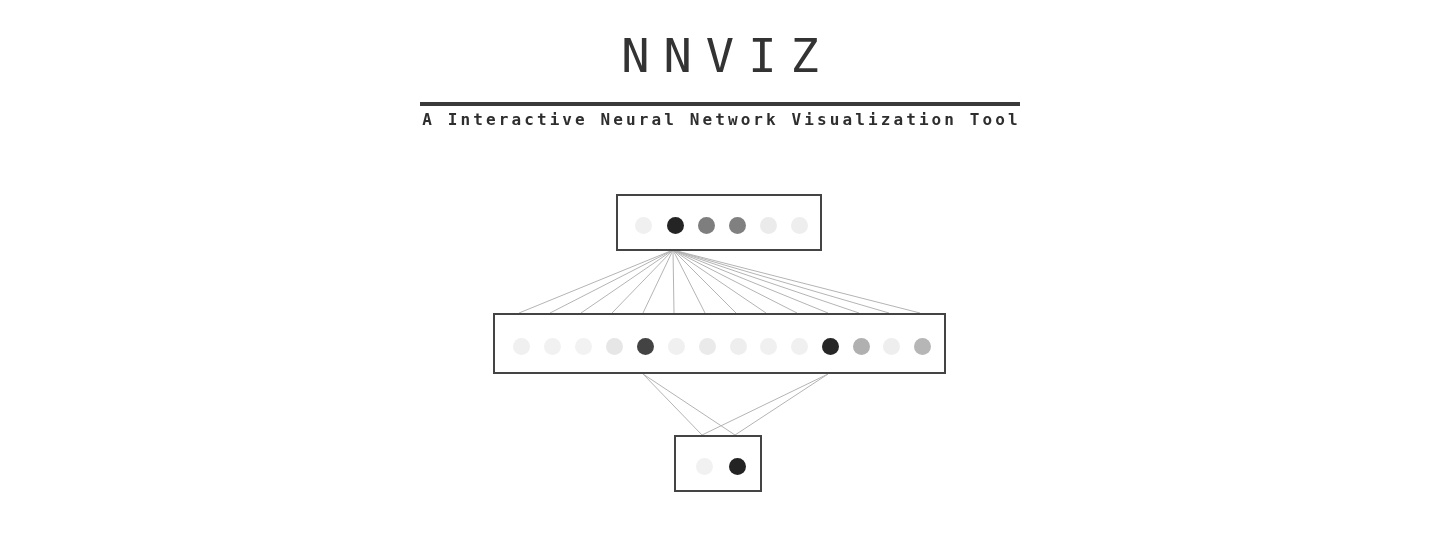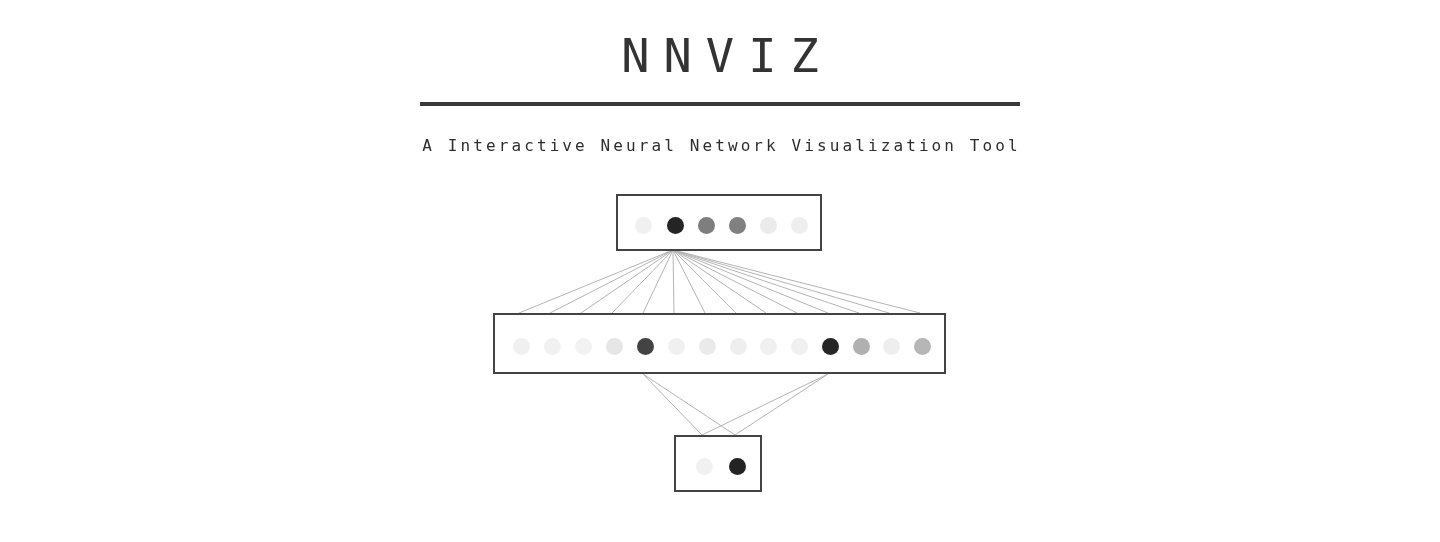--- a/index.html
+++ b/index.html
@@ -40,24 +40,24 @@
     line-height: 60px;
   }
   .title-rule {
     width: 600px;
     height: 4px;
     background: #3a3a3a;
     margin: 16px auto 0 auto;
   }
   .app-subtitle {
     margin: 0;
-    padding-top: 30px;
+    padding-top: 4px;
     font-family: "DejaVu Sans Mono", "Liberation Mono", monospace;
     font-size: 16px;
-    font-weight: 400;
+    font-weight: 700;
     letter-spacing: 3.1px;
     text-indent: 3.1px;
     color: #2e2e2e;
     line-height: 20px;
   }
 
   
   .network {
     position: absolute;
     left: 0;

